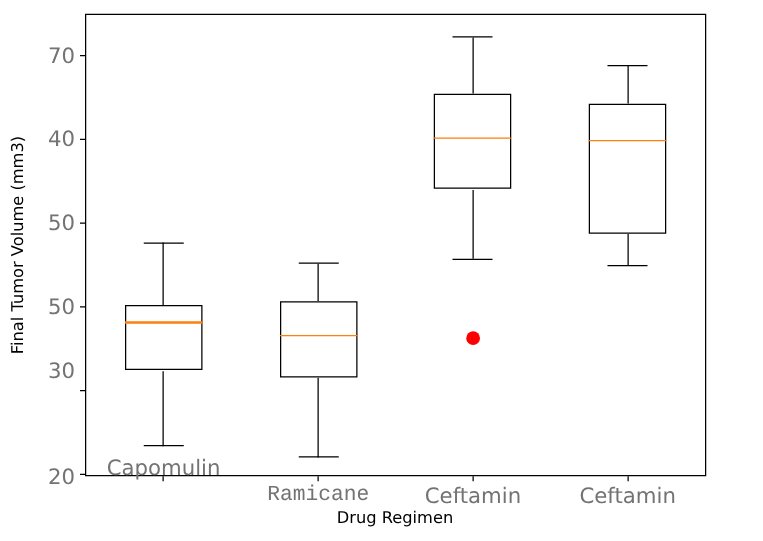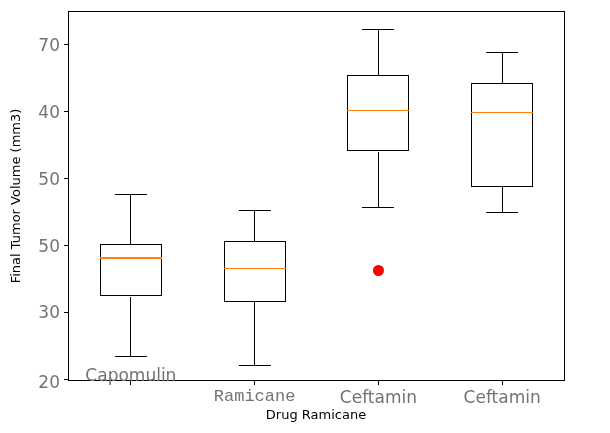--- a/index.html
+++ b/index.html
@@ -49,26 +49,26 @@
     left: 15px;
     top: 196px;
     transform: translate(-50%, -50%) rotate(-90deg);
   }
 </style>
 </head>
 <body>
 
 <div class="figure">
   <div class="plot-area"></div>
-  <div class="axis-label x-axis-label">Drug Ramicane</div>
+  <div class="axis-label x-axis-label">Drug Regimen</div>
   <div class="axis-label y-axis-label">Final Tumor Volume (mm3)</div>
 <div class="abs" style="left: 64px; top: 378.83px; width: 4px; height: 1px; background: rgb(0, 0, 0);"></div>
     <div class="tick-label y-tick-label" style="left: 24px; top: 354px; width: 36px; margin-top: 20px;">20</div>
     <div class="abs" style="left: 64px; top: 311.92px; width: 4px; height: 1px; background: rgb(0, 0, 0);"></div>
-    <div class="tick-label y-tick-label" style="left: 24px; top: 304px; width: 36px;">30</div>
+    <div class="tick-label y-tick-label" style="left: 24px; top: 289px; width: 36px;">30</div>
     <div class="abs" style="left: 64px; top: 245.01px; width: 4px; height: 1px; background: rgb(0, 0, 0);"></div>
     <div class="tick-label y-tick-label" style="left: 24px; top: 237.51px; width: 36px;">50</div>
     <div class="abs" style="left: 64px; top: 178.1px; width: 4px; height: 1px; background: rgb(0, 0, 0);"></div>
     <div class="tick-label y-tick-label" style="left: 24px; top: 170.6px; width: 36px;">50</div>
     <div class="abs" style="left: 64px; top: 111.19px; width: 4px; height: 1px; background: rgb(0, 0, 0);"></div>
     <div class="tick-label y-tick-label" style="left: 24px; top: 103.69px; width: 36px;">40</div>
     <div class="abs" style="left: 64px; top: 44.29px; width: 4px; height: 1px; background: rgb(0, 0, 0);"></div>
     <div class="tick-label y-tick-label" style="left: 24px; top: 36.79px; width: 36px;">70</div>
     <div class="abs" style="left: 130.38px; top: 381px; width: 1px; height: 4px; background: rgb(0, 0, 0);"></div>
     <div class="tick-label x-tick-label" style="left: 70.88px; top: 367px; width: 120px;">Capomulin</div>

